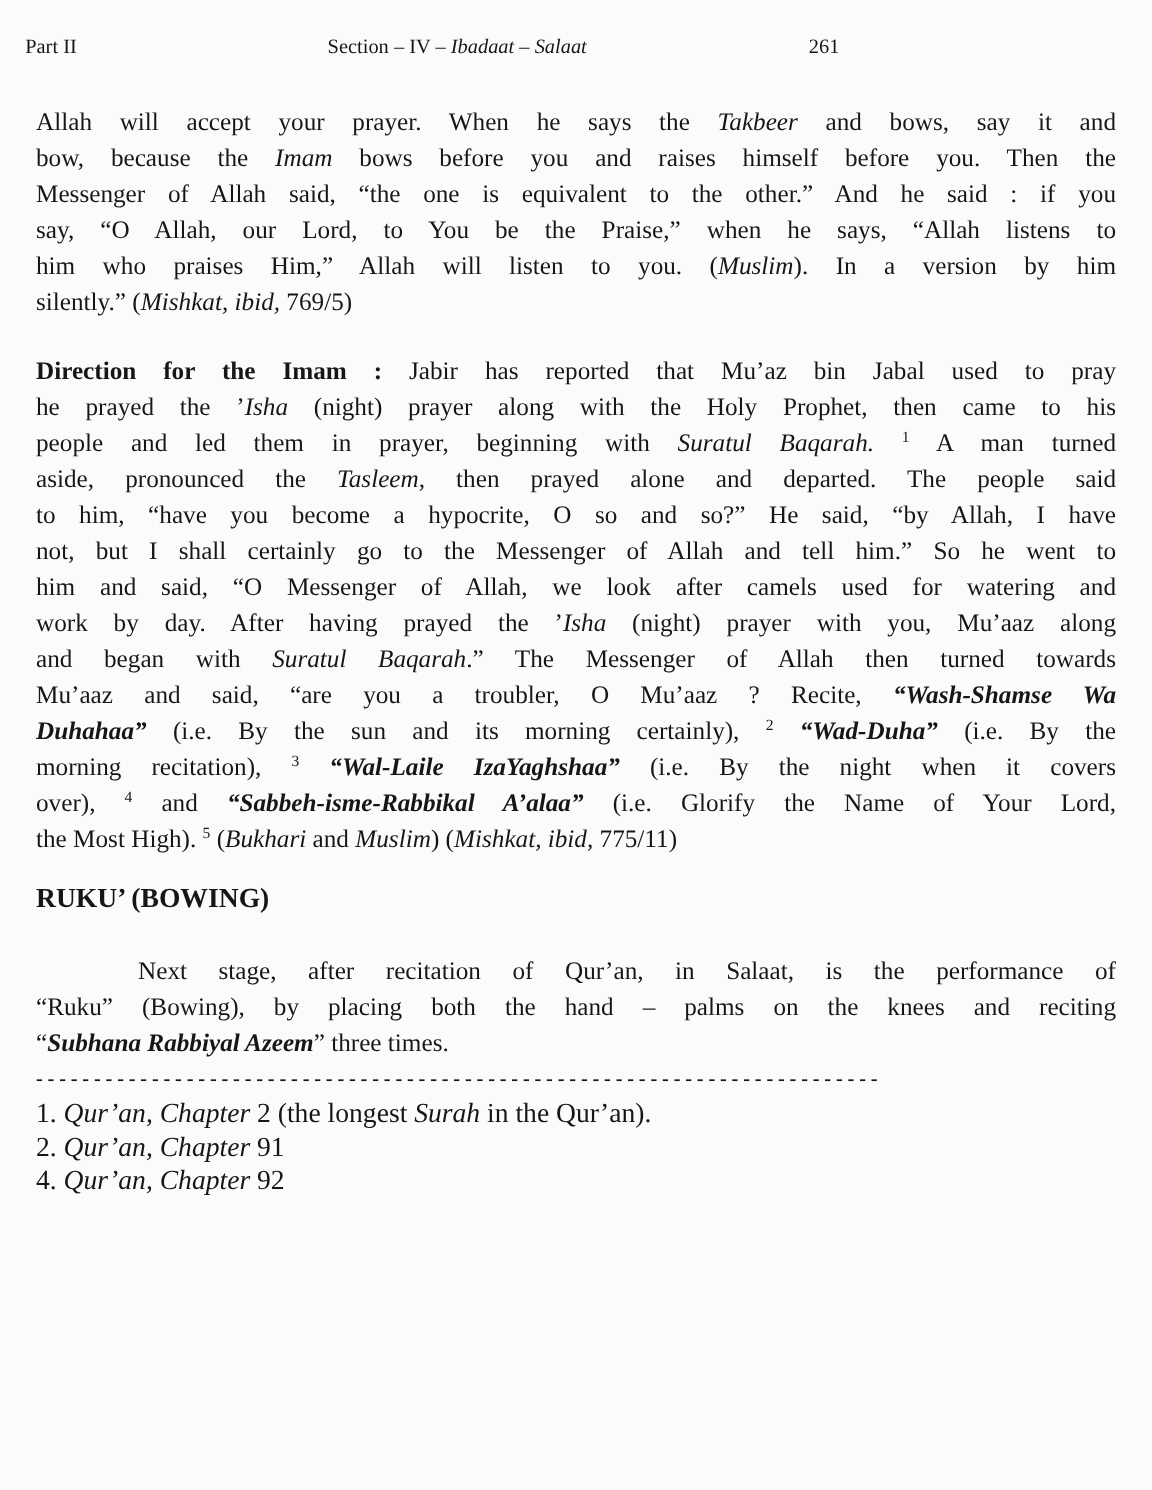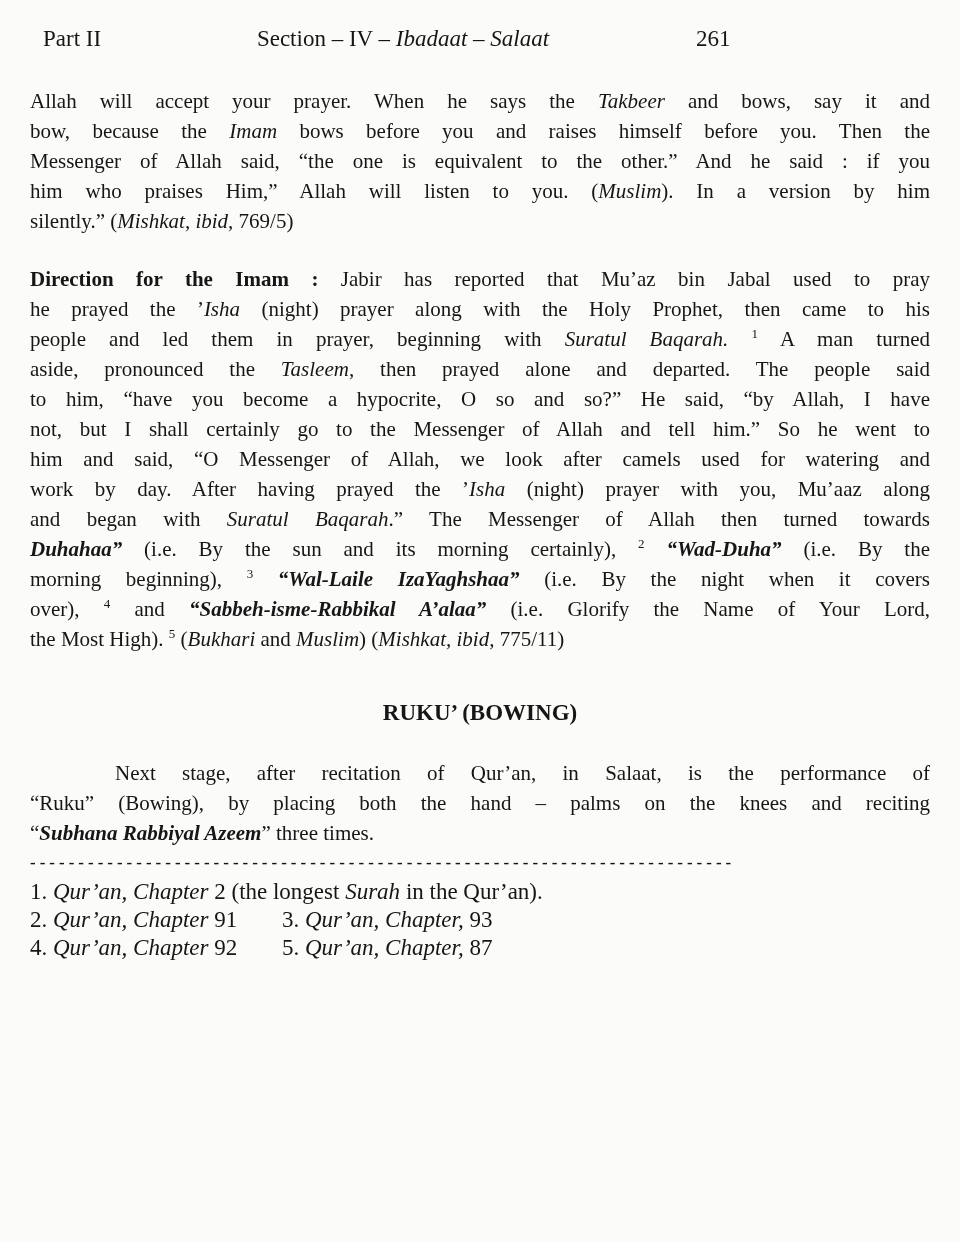--- a/index.html
+++ b/index.html
@@ -11,22 +11,22 @@
     color:#161616;
     font-family:"Liberation Serif","DejaVu Serif",serif;
     overflow:hidden;
     box-sizing:border-box;
   }
   .content{width:900px;margin:0 30px;}
   
   .pg-header{
     display:grid;
     grid-template-columns:185px 350px 1fr;
-    margin:24px 30px 0 43px;
-    font-size:23px;
+    margin:24px 30px 0 21px;
+    font-size:17px;
     line-height:30px;
     white-space:nowrap;
   }
   .pg-header .h-center{text-align:center;}
   .pg-header .h-right{padding-left:118px;}
   .it{font-style:italic;}
   
   .para{font-size:21px;}
   .line{
     line-height:30px;
@@ -40,77 +40,79 @@
   .line.indent{padding-left:85px;}
   .p1{margin-top:32px;}
   .p2{margin-top:28px;}
   .p3{margin-top:30px;}
   .rs-i{font-style:italic;}
   .rs-b{font-weight:bold;}
   .rs-bi{font-weight:bold;font-style:italic;}
   sup{font-size:13px;line-height:0;vertical-align:super;}
   
   .section-heading{
-    margin-top:44px;
-    text-align:center;
+    margin-top:20px;
+    text-align:left;
     font-weight:bold;
     font-size:23px;
     line-height:30px;
   }
   
   .divider{
     margin-top:6px;
     width:730px;
     height:18px;
     overflow:hidden;
     white-space:nowrap;
     font-weight:bold;
     font-size:17px;
     letter-spacing:4px;
     line-height:18px;
   }
   
   .footnotes{margin-top:6px;font-size:23px;}
   .fn-row{line-height:28px;height:28px;overflow:hidden;white-space:nowrap;}
-  .fn-cols{display:flex;}
+  .fn-cols{display:flex;flex-direction:column;}
   .fn-col1{width:252px;}
 </style>
 </head>
 <body>
 
 <div class="page">
 
   <div class="pg-header">
     <span class="h-left">Part II</span>
     <span class="h-center"><span>Section – IV – </span><span class="it">Ibadaat – Salaat</span></span>
     <span class="h-right">261</span>
   </div>
 
   <div class="content">
 
     <div class="para p1">
       <div class="line"><span>Allah will accept your prayer. When he says the </span><span class="rs-i">Takbeer</span><span> and bows, say it and</span></div>
       <div class="line"><span>bow, because the </span><span class="rs-i">Imam</span><span> bows before you and raises himself before you. Then the</span></div>
       <div class="line"><span>Messenger of Allah said, “the one is equivalent to the other.” And he said : if you</span></div>
+      <div class="line"><span>say, “O Allah, our Lord, to You be the Praise,” when he says, “Allah listens to</span></div>
       <div class="line"><span>him who praises Him,” Allah will listen to you. (</span><span class="rs-i">Muslim</span><span>). In a version by him</span></div>
       <div class="line last"><span>silently.” (</span><span class="rs-i">Mishkat, ibid,</span><span> 769/5)</span></div>
     </div>
 
     <div class="para p2">
       <div class="line"><span class="rs-b">Direction for the Imam : </span><span>Jabir has reported that Mu’az bin Jabal used to pray</span></div>
       <div class="line"><span>he prayed the ’</span><span class="rs-i">Isha</span><span> (night) prayer along with the Holy Prophet, then came to his</span></div>
       <div class="line"><span>people and led them in prayer, beginning with </span><span class="rs-i">Suratul Baqarah.</span><span> </span><sup>1</sup><span> A man turned</span></div>
       <div class="line"><span>aside, pronounced the </span><span class="rs-i">Tasleem,</span><span> then prayed alone and departed. The people said</span></div>
       <div class="line"><span>to him, “have you become a hypocrite, O so and so?” He said, “by Allah, I have</span></div>
       <div class="line"><span>not, but I shall certainly go to the Messenger of Allah and tell him.” So he went to</span></div>
       <div class="line"><span>him and said, “O Messenger of Allah, we look after camels used for watering and</span></div>
       <div class="line"><span>work by day. After having prayed the ’</span><span class="rs-i">Isha</span><span> (night) prayer with you, Mu’aaz along</span></div>
       <div class="line"><span>and began with </span><span class="rs-i">Suratul Baqarah</span><span>.” The Messenger of Allah then turned towards</span></div>
+      <div class="line"><span>Mu’aaz and said, “are you a troubler, O Mu’aaz ? Recite, </span><span class="rs-bi">“Wash-Shamse Wa</span></div>
       <div class="line"><span class="rs-bi">Duhahaa”</span><span> (i.e. By the sun and its morning certainly), </span><sup>2</sup><span> </span><span class="rs-bi">“Wad-Duha”</span><span> (i.e. By the</span></div>
-      <div class="line"><span>morning beginning), </span><sup>3</sup><span> </span><span class="rs-bi">“Wal-Laile IzaYaghshaa”</span><span> (i.e. By the night when it covers</span></div>
+      <div class="line"><span>morning recitation), </span><sup>3</sup><span> </span><span class="rs-bi">“Wal-Laile IzaYaghshaa”</span><span> (i.e. By the night when it covers</span></div>
       <div class="line"><span>over), </span><sup>4</sup><span> and </span><span class="rs-bi">“Sabbeh-isme-Rabbikal A’alaa”</span><span> (i.e. Glorify the Name of Your Lord,</span></div>
       <div class="line last"><span>the Most High). </span><sup>5</sup><span> (</span><span class="rs-i">Bukhari</span><span> and </span><span class="rs-i">Muslim</span><span>) (</span><span class="rs-i">Mishkat, ibid,</span><span> 775/11)</span></div>
     </div>
 
     <div class="section-heading">RUKU’ (BOWING)</div>
 
     <div class="para p3">
       <div class="line indent"><span>Next stage, after recitation of Qur’an, in Salaat, is the performance of</span></div>
       <div class="line"><span>“Ruku” (Bowing), by placing both the hand – palms on the knees and reciting</span></div>
       <div class="line last"><span>“</span><span class="rs-bi">Subhana Rabbiyal Azeem</span><span>” three times.</span></div>

